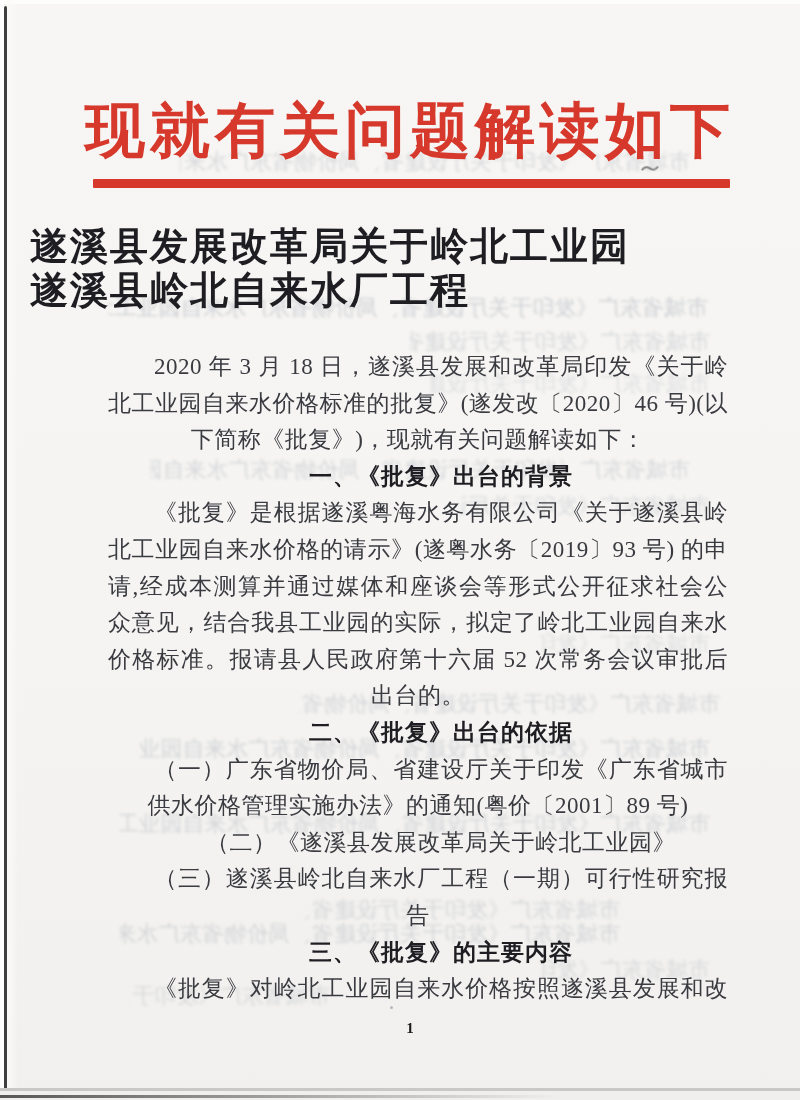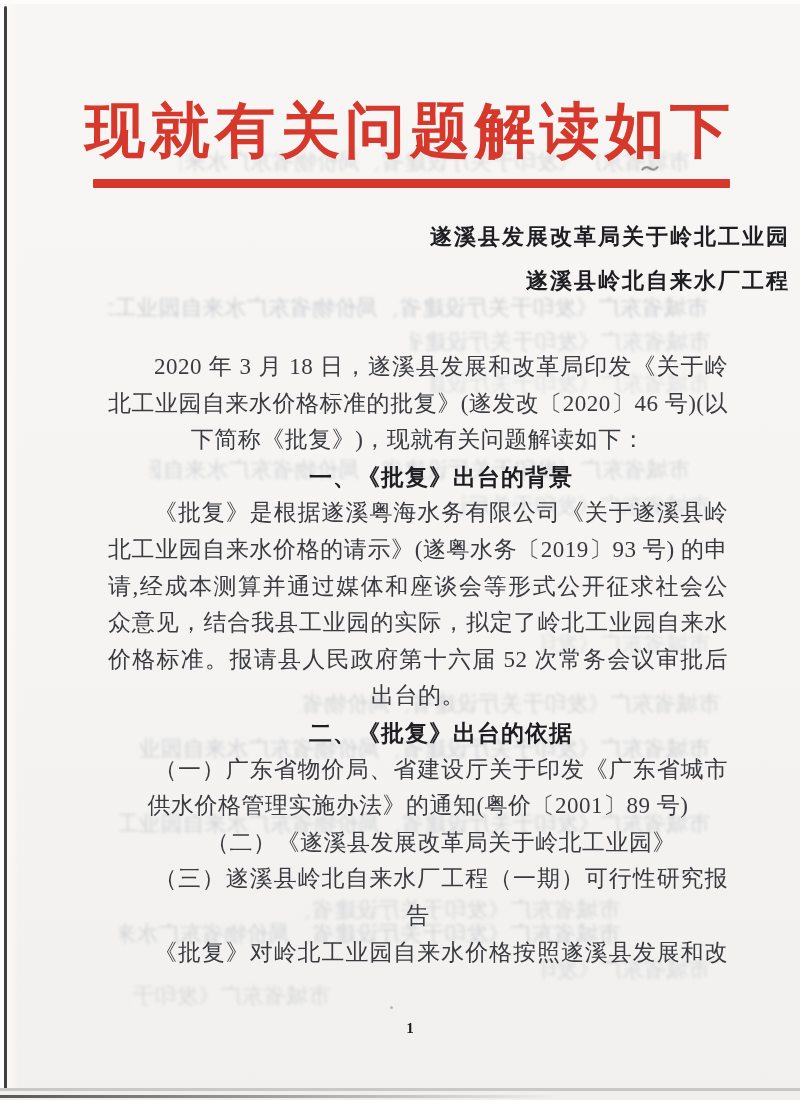--- a/index.html
+++ b/index.html
@@ -26,37 +26,37 @@
   .bottom-dark{left:0;top:1095px;width:560px;height:3px;background:linear-gradient(90deg,#565656,rgba(86,86,86,0));}
   
   .letterhead{
     left:30px;top:98px;width:760px;text-align:center;
     font-size:60px;font-weight:700;letter-spacing:5px;
     color:var(--red);line-height:1.1;white-space:nowrap;
   }
   .red-rule{left:93px;top:179px;width:637px;height:9px;background:var(--red);border-radius:1px;}
   
   .doc-title{
-    left:30px;width:760px;text-align:right;
-    font-size:22px;font-weight:700;letter-spacing:2px;
+    left:30px;width:760px;text-align:left;
+    font-size:38px;font-weight:700;letter-spacing:2px;
     color:var(--heading-text);line-height:1.2;white-space:nowrap;font-family:Liberation Serif, serif;
   }
   .doc-title.t1{top:224px;}
   .doc-title.t2{top:268px;}
   
   .bodytext{left:108px;top:349px;width:620px;}
   .ln{
     height:36.6px;line-height:36.6px;font-size:23px;
     color:var(--body-text);letter-spacing:.5px;white-space:nowrap;overflow:hidden;text-align:center;
   }
   .just{white-space:normal;text-align:justify;text-align-last:justify;}
   .ind{text-indent:46px;}
   .hd{
     font-weight:700;color:var(--heading-text);letter-spacing:1px;
-    font-family:Liberation Sans, sans-serif;
+    font-family:Liberation Serif, serif;
   }
   .pageno{
     left:20px;top:1020px;width:780px;text-align:center;
     font-size:15px;font-weight:700;color:#1a1a1a;
   }
   
   .bleed{
     position:absolute;overflow:hidden;white-space:nowrap;
     font-size:22px;line-height:24px;height:24px;
     color:#8e94a4;transform:scaleX(-1);filter:blur(1.6px);
@@ -113,16 +113,17 @@
   <div class="ln just">请,经成本测算并通过媒体和座谈会等形式公开征求社会公</div>
   <div class="ln just">众意见，结合我县工业园的实际，拟定了岭北工业园自来水</div>
   <div class="ln just">价格标准。报请县人民政府第十六届 52 次常务会议审批后</div>
   <div class="ln">出台的。</div>
   <div class="ln ind hd">二、《批复》出台的依据</div>
   <div class="ln ind just">（一）广东省物价局、省建设厅关于印发《广东省城市</div>
   <div class="ln">供水价格管理实施办法》的通知(粤价〔2001〕89 号)</div>
   <div class="ln ind">（二）《遂溪县发展改革局关于岭北工业园》</div>
   <div class="ln ind just">（三）遂溪县岭北自来水厂工程（一期）可行性研究报</div>
   <div class="ln">告</div>
+  <div class="ln ind hd">三、《批复》的主要内容</div>
   <div class="ln ind just">《批复》对岭北工业园自来水价格按照遂溪县发展和改</div>
 </div>
 
 <div class="abs pageno">1</div>
 
 </body></html>

